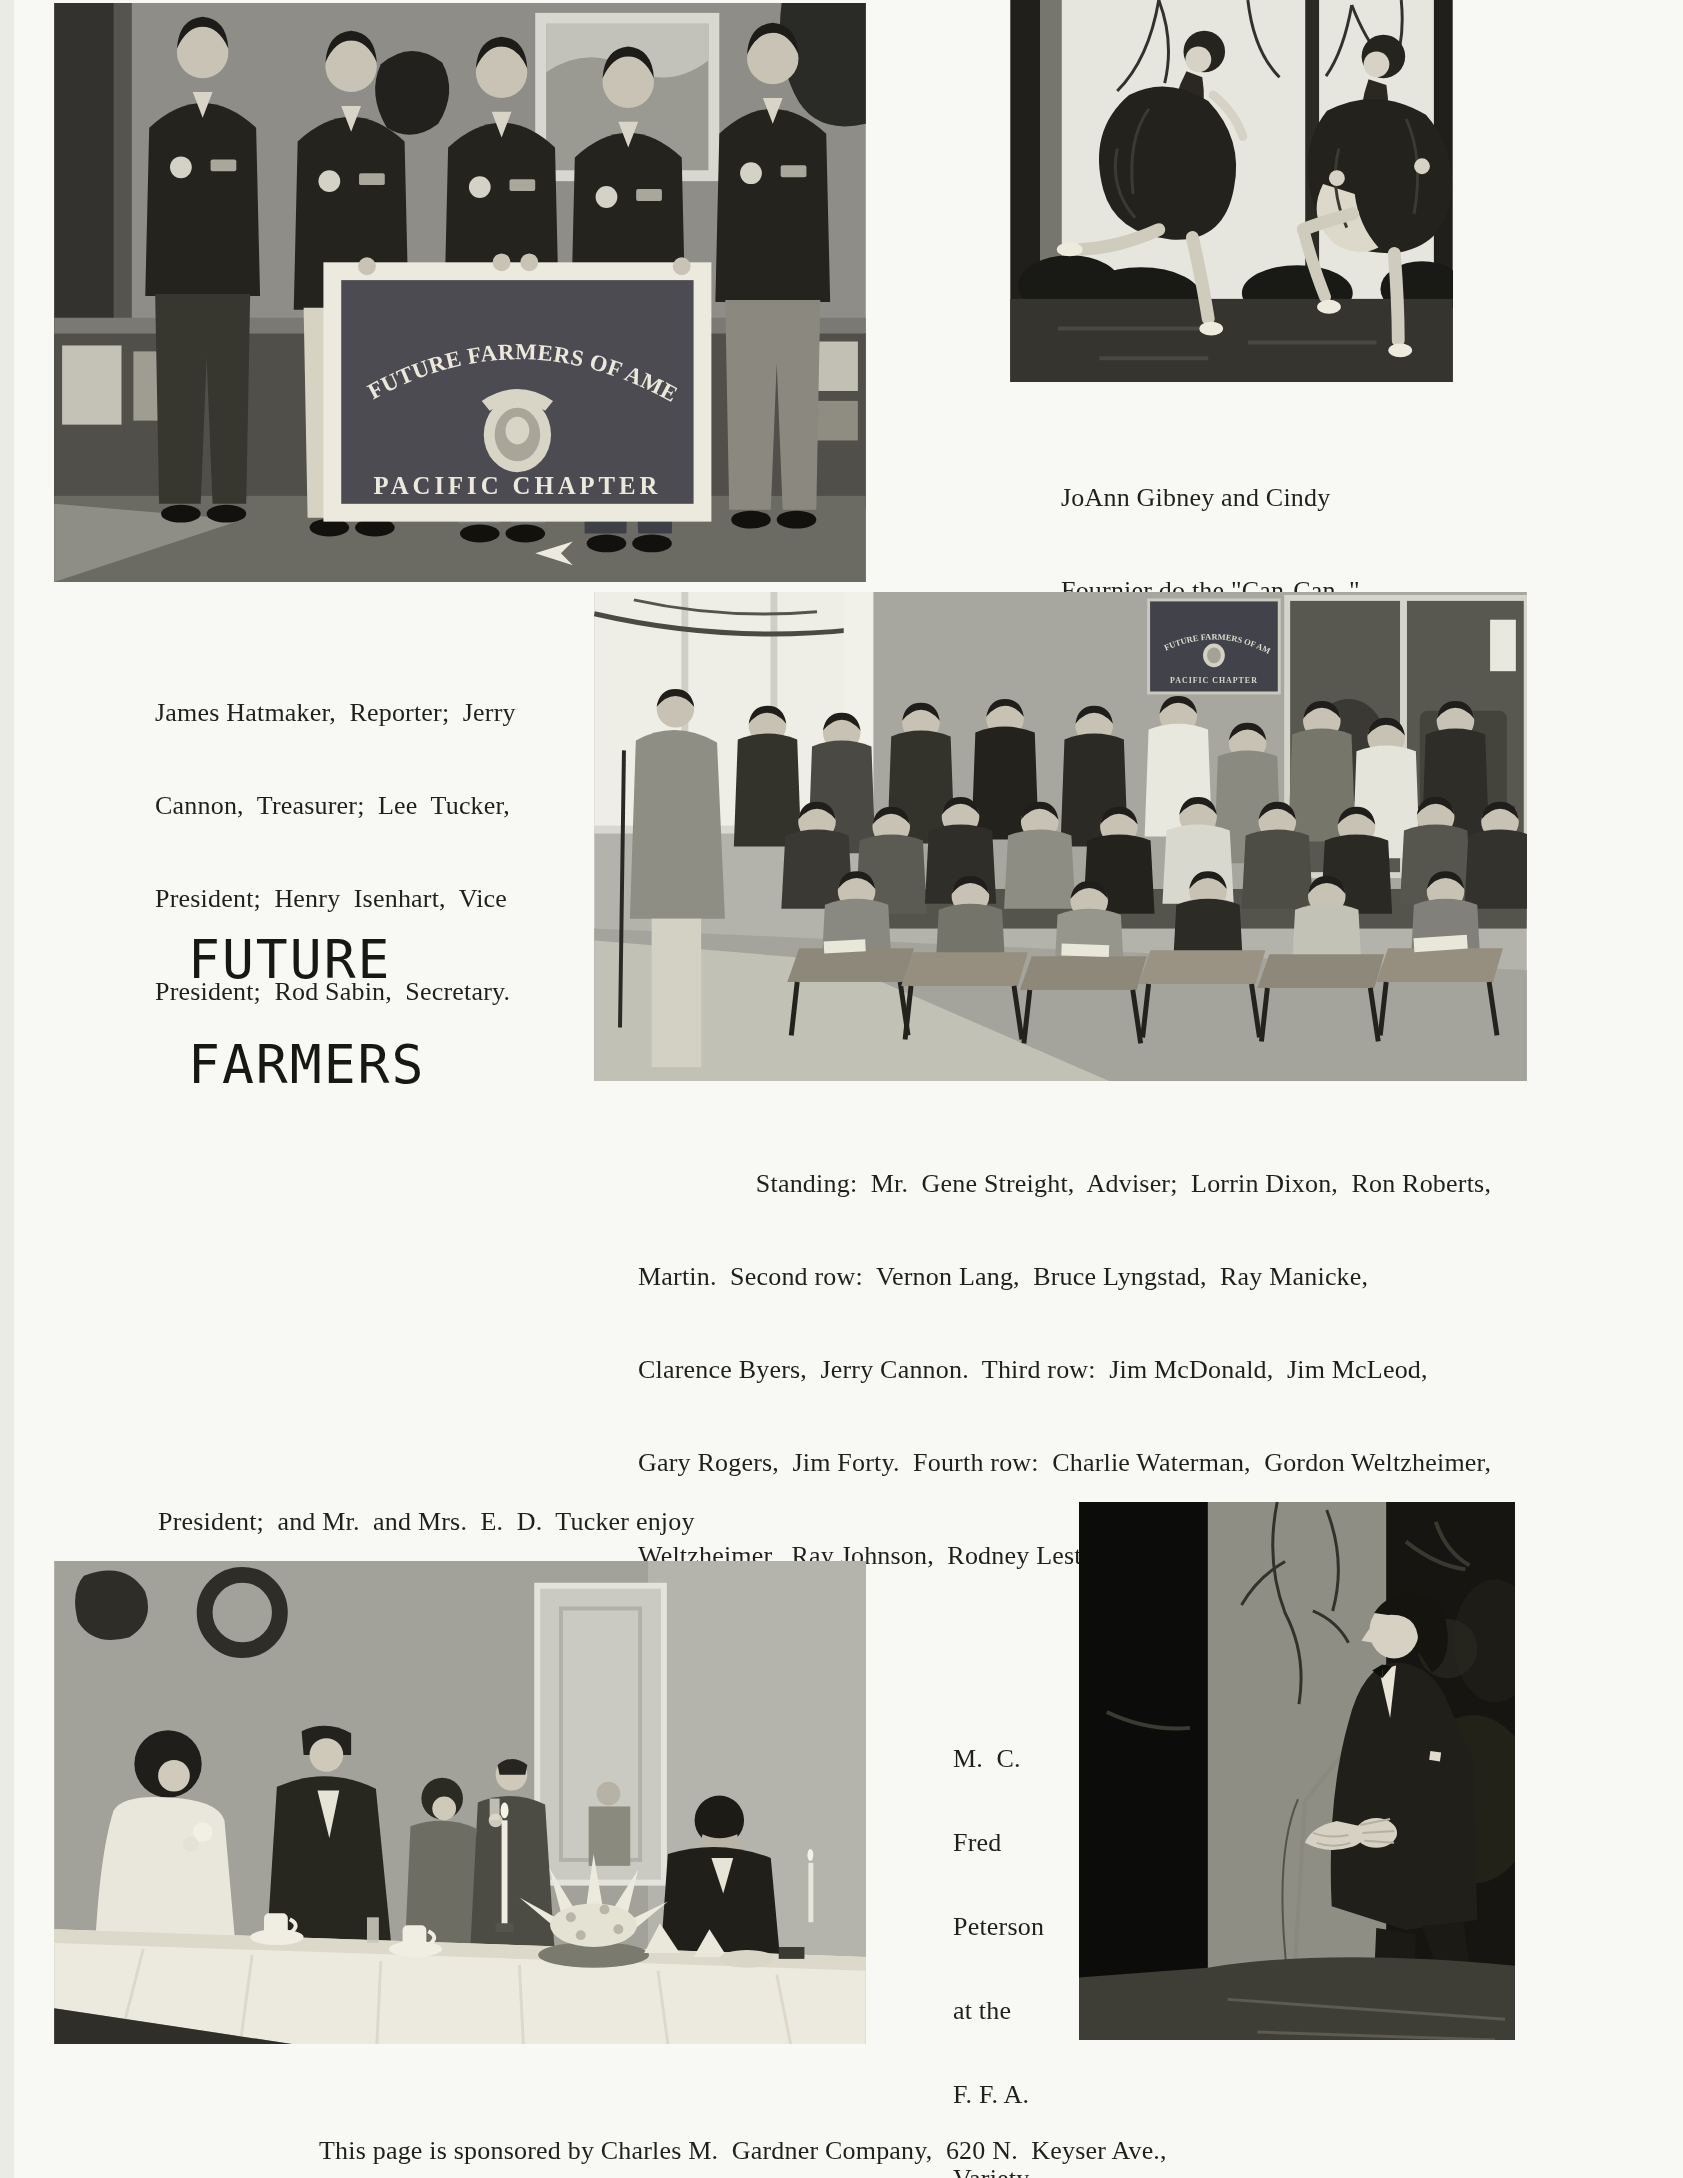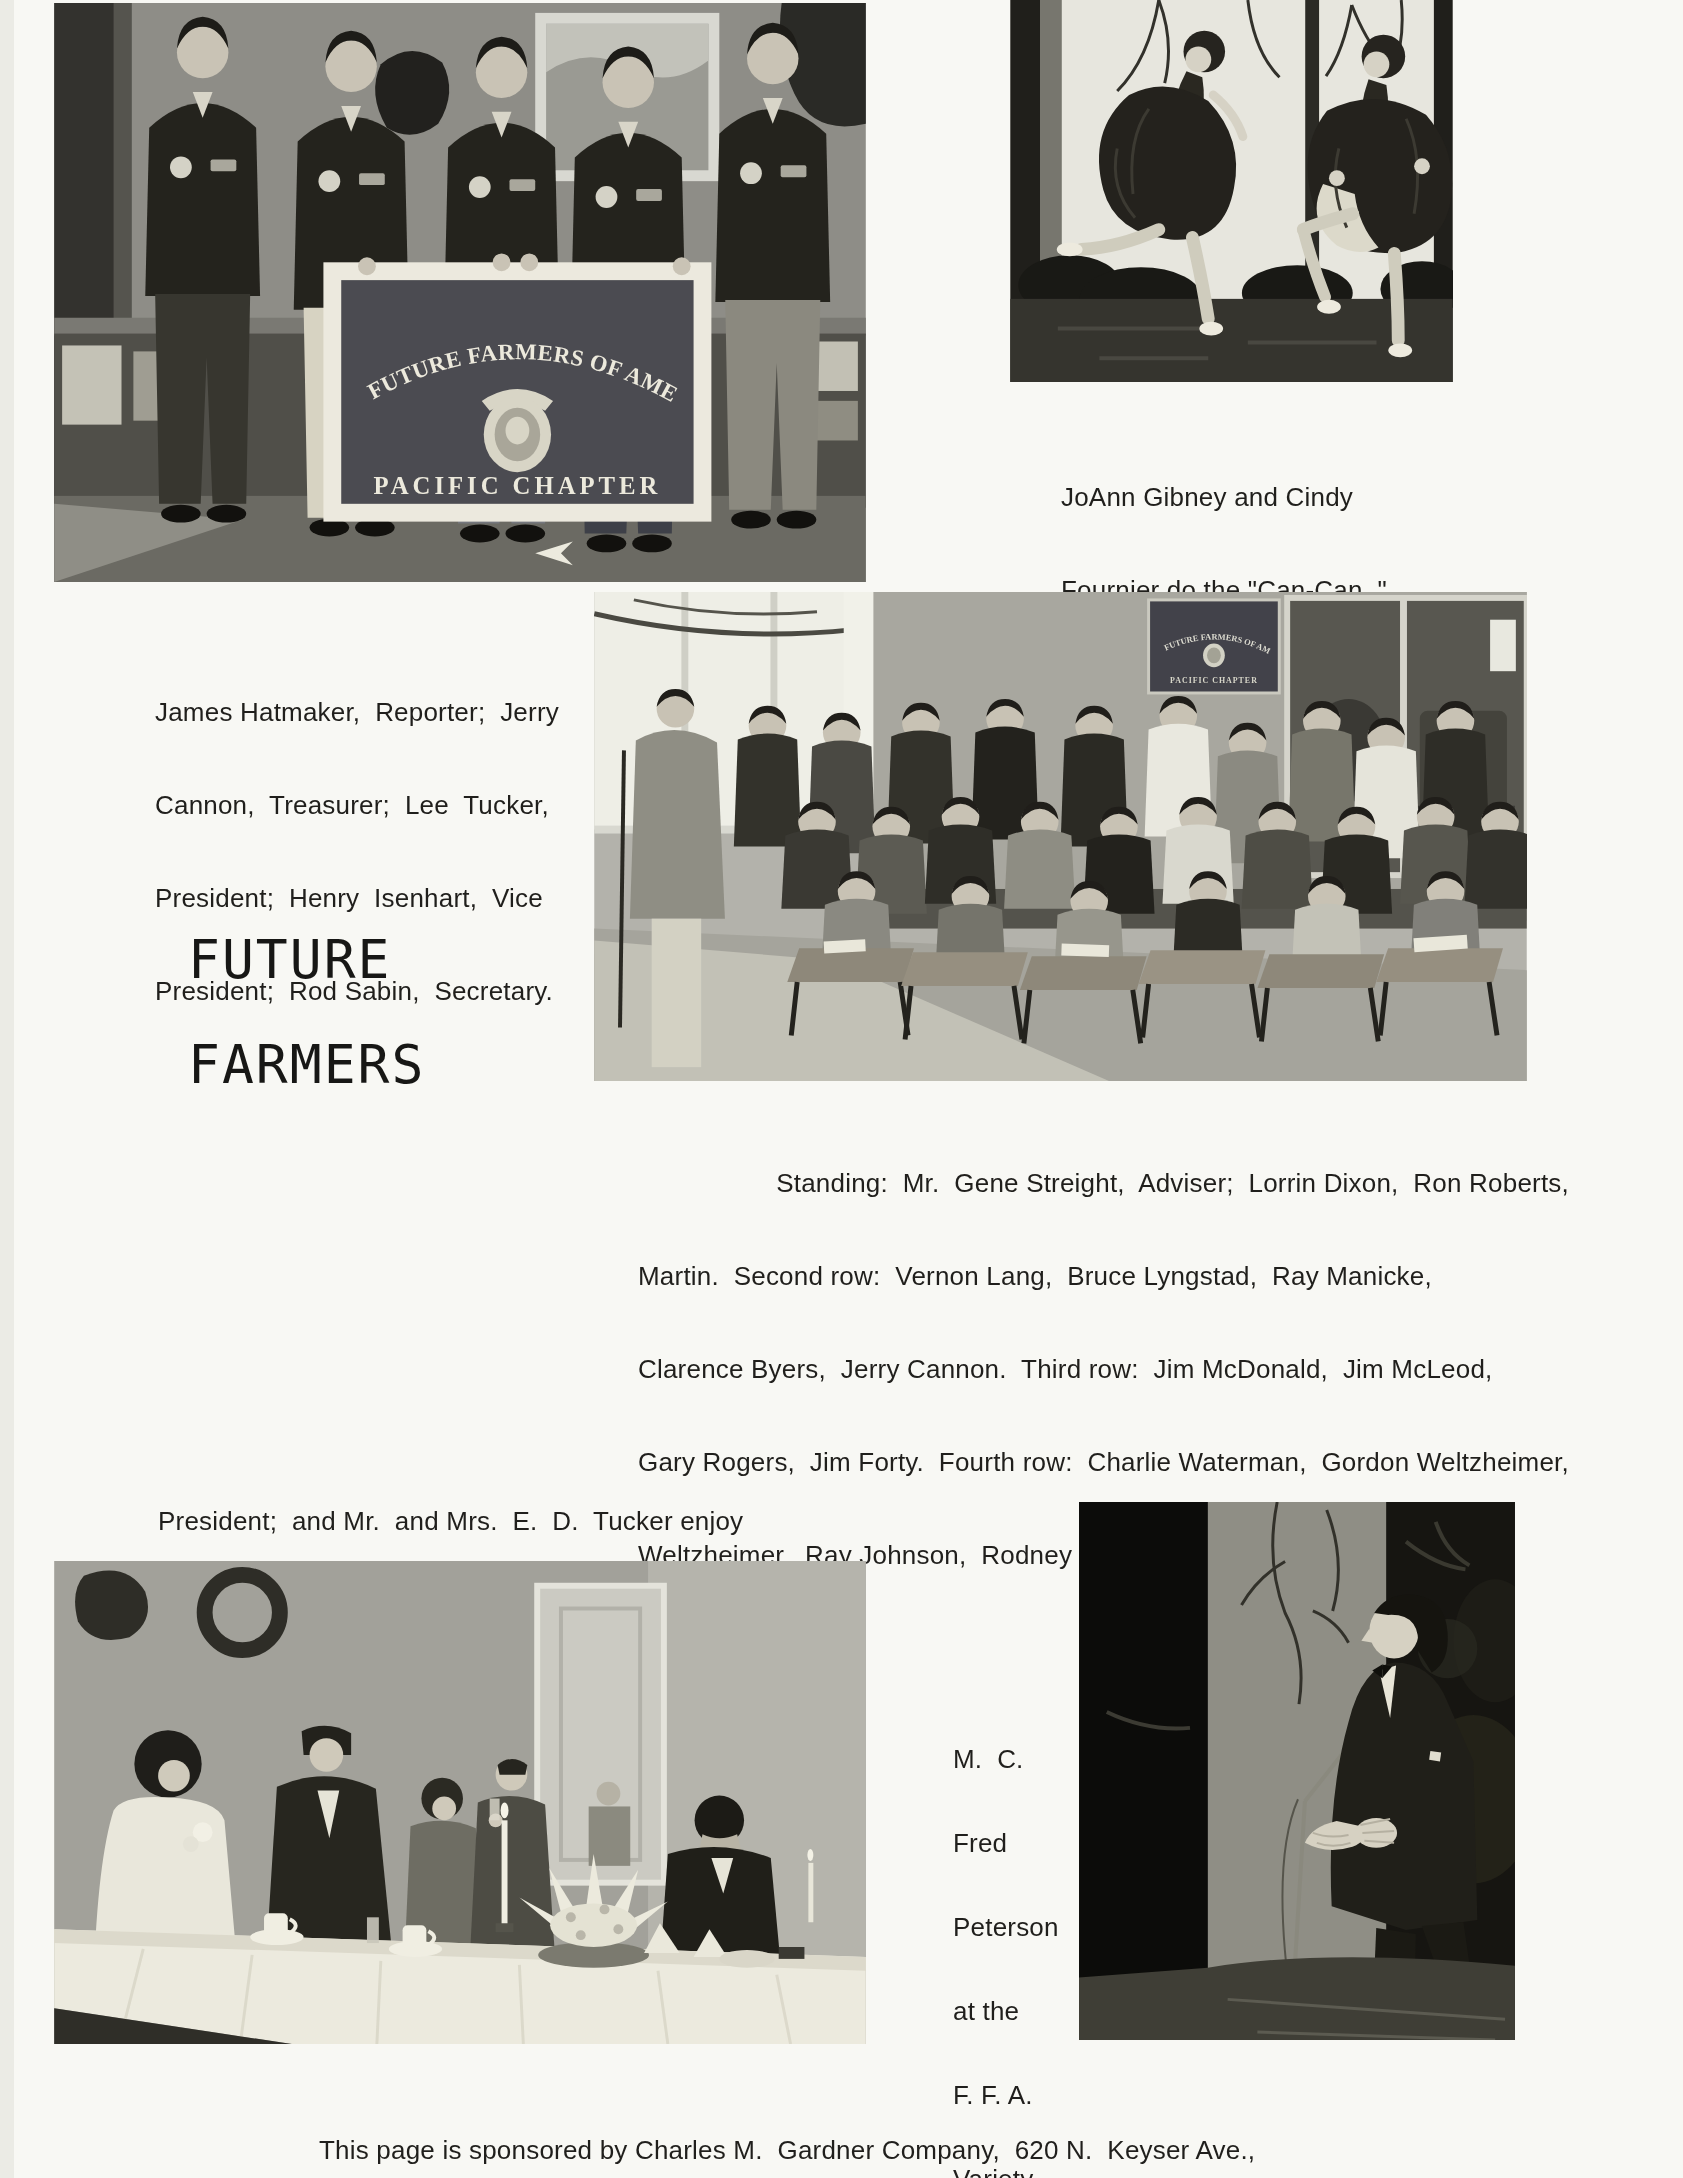--- a/index.html
+++ b/index.html
@@ -1,20 +1,20 @@
 <!DOCTYPE html>
 <html><head>
 <meta charset="utf-8">
 <style>
   html,body{margin:0;padding:0;}
   body{width:1683px;height:2178px;position:relative;background:#f8f8f4;font-family:"Liberation Serif",serif;}
   .page{position:absolute;inset:0;width:1683px;height:2178px;background:#f8f8f4;overflow:hidden;}
   .scan-edge{position:absolute;left:0;top:0;width:14px;height:2178px;background:#ebebe5;}
   .photo{position:absolute;display:block;}
-  .cap{position:absolute;font-family:Liberation Sans, sans-serif;font-size:26px;line-height:31px;color:#201f1c;white-space:pre;letter-spacing:0.2px;}
+  .cap{position:absolute;font-family:Liberation Serif, serif;font-size:26px;line-height:31px;color:#201f1c;white-space:pre;letter-spacing:0.2px;}
   .cap .ln{display:block;}
   .cap .ind{padding-left:24px;text-align:right;}
   .cap-mc{line-height:28px;font-size:26px;}
   .page-title{position:absolute;left:188px;top:907px;font-family:"DejaVu Sans Mono",monospace;font-size:53px;letter-spacing:2px;color:#171715;}
   .page-title .tl{display:block;height:105px;line-height:105px;white-space:pre;}
 </style>
 </head>
 <body>
 
 <div class="page">

